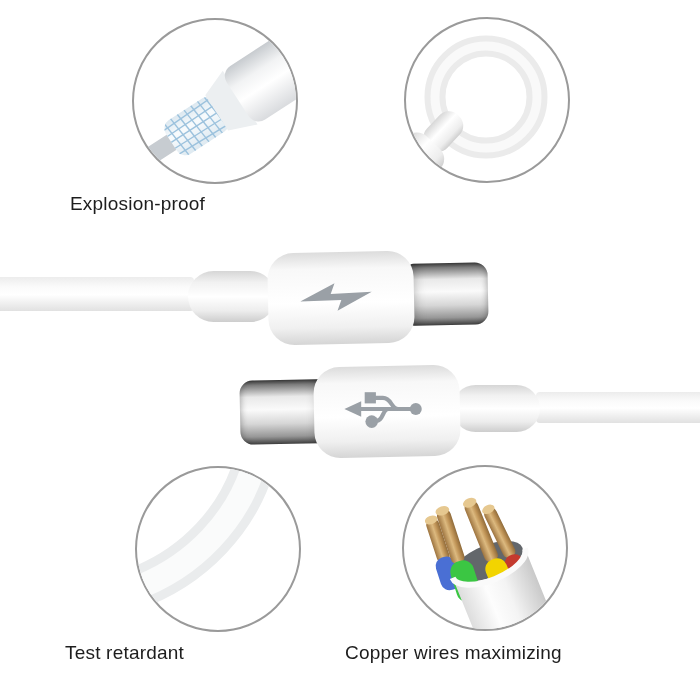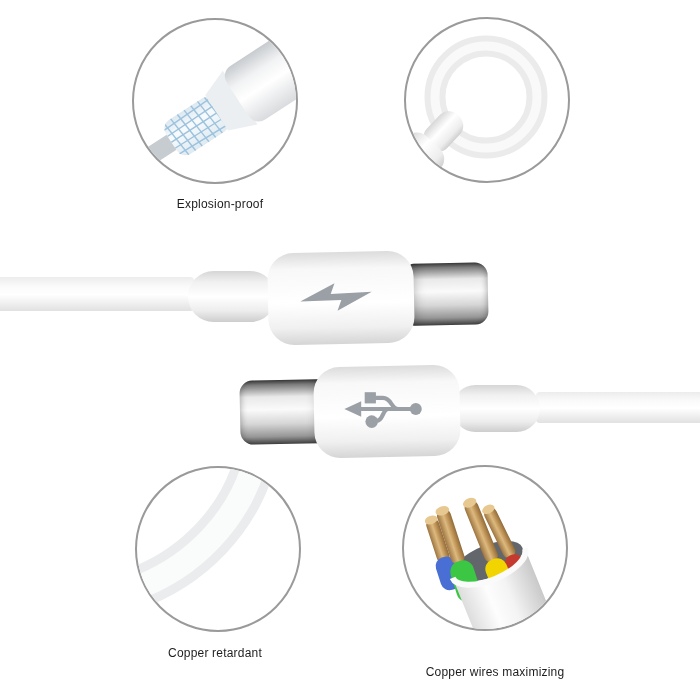--- a/index.html
+++ b/index.html
@@ -12,27 +12,27 @@
     position:absolute;width:166px;height:166px;border-radius:50%;
     border:2px solid #9a9a9a;box-sizing:border-box;background:#fff;overflow:hidden;
   }
   .fc-tl{left:132px;top:18px;}
   .fc-tr{left:404px;top:17px;}
   .fc-bl{left:135px;top:466px;}
   .fc-br{left:402px;top:465px;}
   .feature-circle svg{position:absolute;left:-2px;top:-2px;}
   
   .caption{
-    position:absolute;width:300px;text-align:center;color:#1d1d1d;
-    font-size:12px;line-height:24px;letter-spacing:.2px;
+    position:absolute;width:300px;color:#1d1d1d;
+    font-size:19px;line-height:24px;letter-spacing:.2px;
   }
   .cap-tl{left:70px;top:192px;}
   .cap-tr{left:338px;top:192px;}
   .cap-bl{left:65px;top:641px;}
-  .cap-br{left:345px;top:641px;margin-top:19px;}
+  .cap-br{left:345px;top:641px;}
   
   .cable-seg{
     position:absolute;
     background:linear-gradient(180deg,#ececec 0%,#fafafa 28%,#ffffff 52%,#f0f0f0 76%,#e1e1e1 100%);
   }
   .strain{
     position:absolute;border-radius:26px;
     background:linear-gradient(180deg,#d6d6d6 0%,#f1f1f1 22%,#ffffff 50%,#ededed 78%,#cdcdcd 100%);
   }
   .plug-body{
@@ -172,21 +172,21 @@
         <path d="M -39,-30 a 39,17 0 0 0 78,0 l 0,66 a 39,22 0 0 1 -78,0 z" fill="url(#tubeGrad)"></path>
         <path d="M -39,-30 a 39,17 0 0 0 78,0" fill="none" stroke="#fafafa" stroke-width="6"></path>
       </g>
     </svg>
   </div>
 
   <div class="caption cap-tl">
     <span>Explosion-proof</span>
   </div>
   <div class="caption cap-bl">
-    <div>Copper retardant</div>
+    <div>Test retardant</div>
   </div>
   <div class="caption cap-br">
     <div>Copper wires maximizing</div>
   </div>
 
   <div>
     <div class="cable-seg" style="left:0;top:277px;width:194px;height:34px;border-radius:0 4px 4px 0;"></div>
     <div class="strain" style="left:188px;top:271px;width:88px;height:51px;"></div>
     <div class="tip tip-right rot-m1" style="left:410px;top:263px;width:78px;height:62px;"></div>
     <div class="plug-body rot-m1" style="left:268px;top:252px;width:146px;height:92px;"></div>

